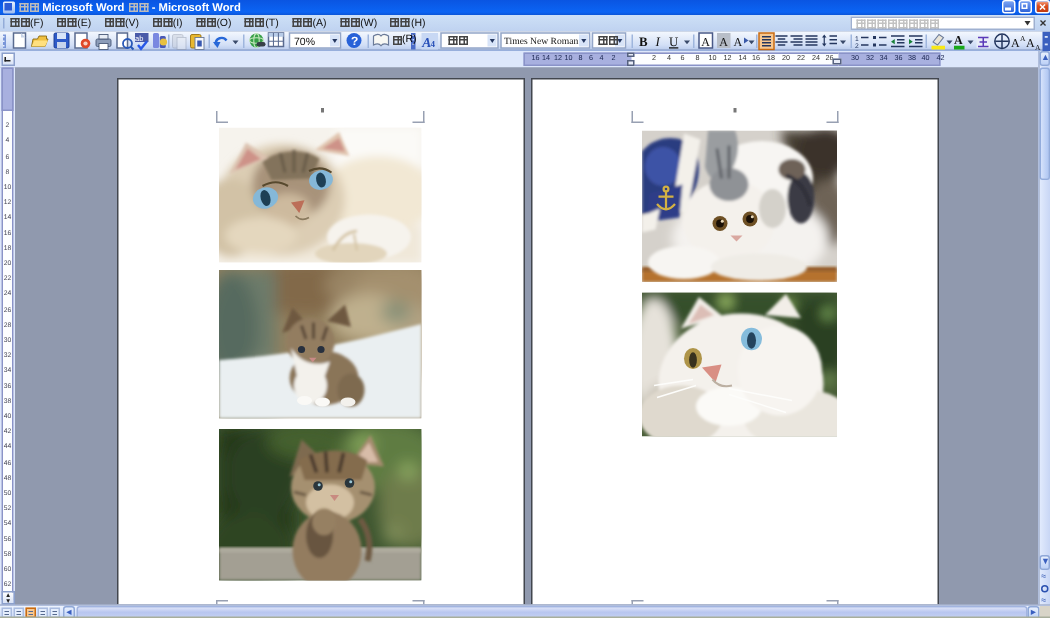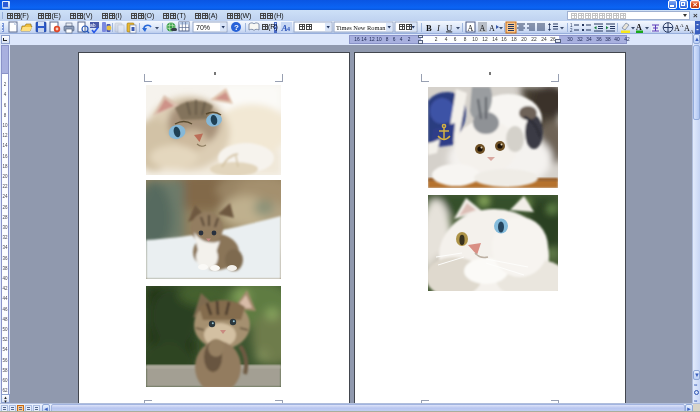--- a/index.html
+++ b/index.html
@@ -6,20 +6,22 @@
 .abs{position:absolute;}
 
 .cj{display:inline-block;width:6px;height:6px;vertical-align:middle;margin:0 0.5px;
 background:linear-gradient(#444,#444) 0 0/6px 1px no-repeat,linear-gradient(#444,#444) 0 2px/6px 1px no-repeat,linear-gradient(#444,#444) 0 5px/6px 1px no-repeat,linear-gradient(#444,#444) 0 0/1px 6px no-repeat,linear-gradient(#444,#444) 3px 0/1px 6px no-repeat,linear-gradient(#444,#444) 5px 0/1px 6px no-repeat;}
 .cj.w{filter:invert(1);}
 </style></head><body>
 
 <div class="abs" id="titlebar" style="left:0;top:0;width:700px;height:10px;background:linear-gradient(#0A55E2,#0B64F4 80%,#0A55D8);">
   <div class="abs" style="left:2px;top:1px;width:8px;height:8px;background:linear-gradient(#EAF2FF,#9DBCF0);border-radius:1px;"></div>
   <div class="abs" style="left:3px;top:2px;width:5px;height:5px;background:#2B5BD6;"></div>
+  <div class="abs" style="left:12px;top:1px;height:8px;color:#fff;font-weight:bold;font-size:7.5px;line-height:8.5px;white-space:nowrap;letter-spacing:0;">
+  <span class="cj w"></span><span class="cj w"></span> Microsoft Word <span class="cj w"></span><span class="cj w"></span> - Microsoft Word</div>
 
   <div class="abs" style="left:668px;top:0px;width:9px;height:9px;background:linear-gradient(#7AA3F2,#2E63D8);border:1px solid #fff;border-radius:2px;"></div>
   <div class="abs" style="left:670px;top:5px;width:4px;height:2px;background:#fff;"></div>
   <div class="abs" style="left:679px;top:0px;width:9px;height:9px;background:linear-gradient(#7AA3F2,#2E63D8);border:1px solid #fff;border-radius:2px;"></div>
   <div class="abs" style="left:681px;top:2px;width:4px;height:4px;border:1px solid #fff;"></div>
   <div class="abs" style="left:690px;top:0px;width:10px;height:9px;background:linear-gradient(#F3A183,#DD4F1E 40%,#C03A10);border:1px solid #fff;border-radius:2px;color:#fff;font-size:8px;line-height:8px;text-align:center;font-weight:bold;">×</div>
 </div>
 
 <div class="abs" id="menubar" style="left:0;top:10px;width:700px;height:11px;background:linear-gradient(#CDE0F7,#BFD2F0);">
   <div class="abs" style="left:2px;top:2px;width:1px;height:7px;background:#93ACD8;"></div>

